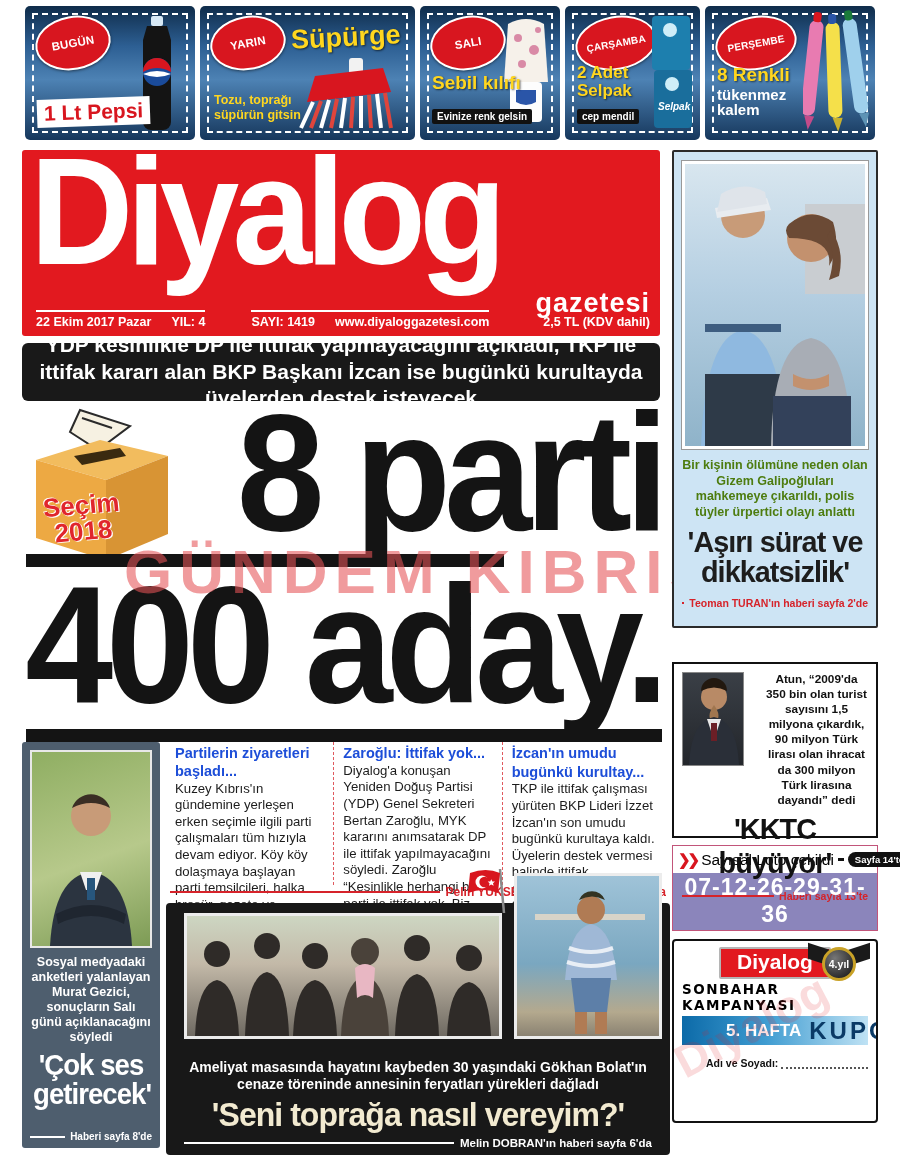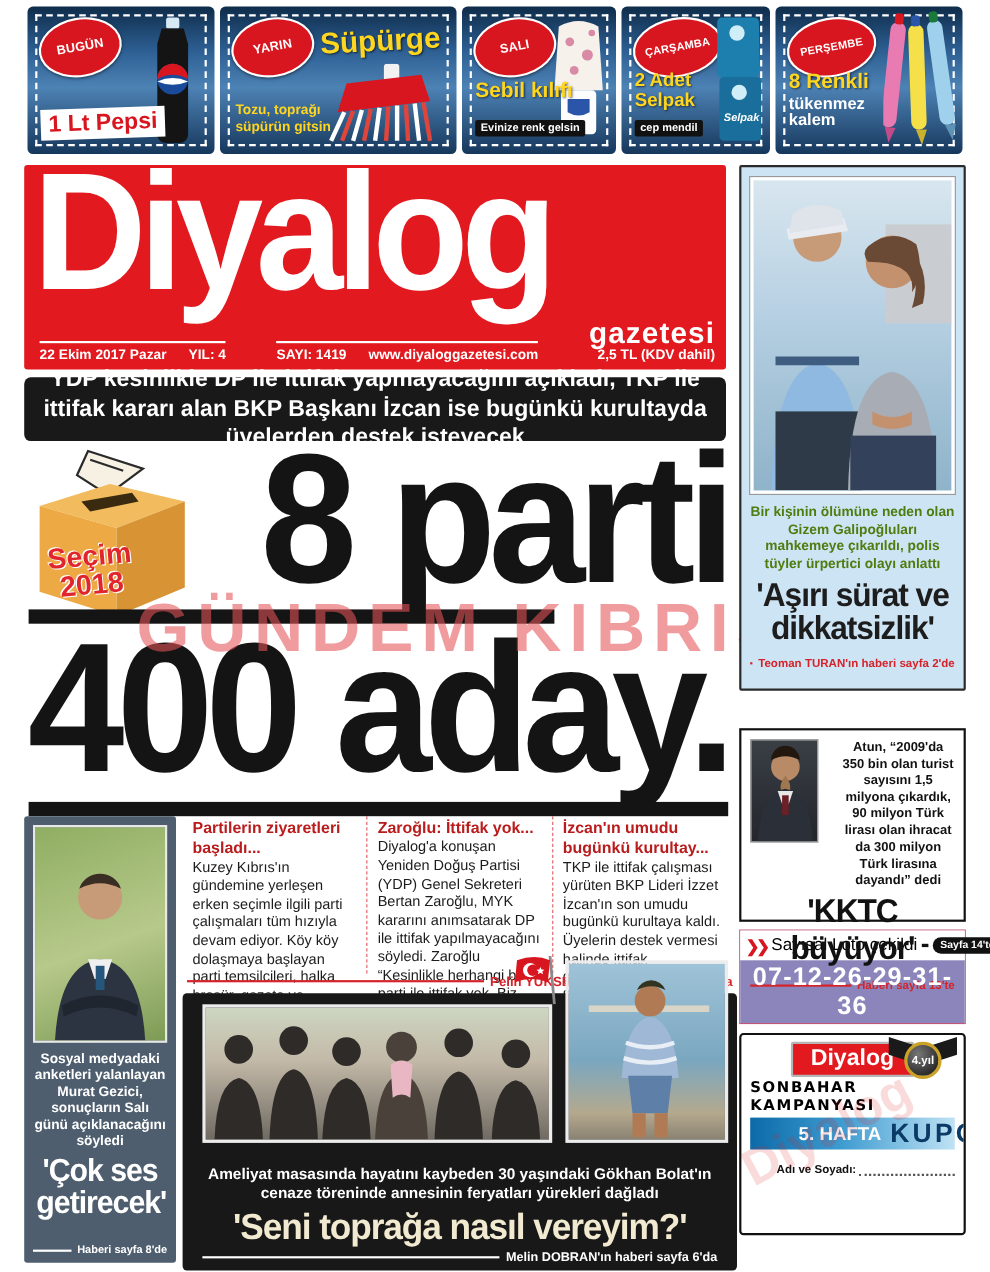--- a/index.html
+++ b/index.html
@@ -67,21 +67,21 @@
   .ls-photo { width:100%; height:198px; border:2px solid #e8e8e8; background:linear-gradient(160deg,#8fae62,#b7c98b 55%,#7d9b55); position:relative; overflow:hidden; }
   .ls-caption { margin-top:7px; font-size:12.5px; font-weight:bold; text-align:center; line-height:1.2; }
   .ls-headline { margin-top:6px; font-size:29px; font-weight:bold; text-align:center; line-height:1.0; letter-spacing:-1px; transform:scaleX(.95); }
   .ls-byline { margin-top:auto; display:flex; align-items:center; gap:5px; font-size:10px; font-weight:bold; }
   .ls-byline .line { flex:1; height:2px; background:#fff; }
 
   .center-stack { flex:1; display:flex; flex-direction:column; }
   .article-row { display:flex; height:143px; }
   .article-col { flex:1; padding:2px 9px; font-size:13.2px; line-height:1.26; color:#1c1c1c; }
   .article-col + .article-col { border-left:1px dashed #e0595e; }
-  .col-lead { color:#b91c1c; font-weight:bold; font-size:14.5px; }
+  .col-lead { color:#1d4ed8; font-weight:bold; font-size:14.5px; }
   .block-lead { display:block; }
   .byline-row { display:flex; align-items:center; gap:6px; height:18px; margin:0 4px; color:#d6232a; font-weight:bold; font-size:12px; }
   .byline-row .line { flex:1; height:2px; background:#d6232a; }
 
   .bottom-panel { position:relative; flex:1; margin-top:4px; background:#181818; border-radius:4px; padding:10px 12px 6px; color:#fff; }
   .bp-photo-left { width:318px; height:126px; margin-left:6px; border:3px solid #ececec;
     background:linear-gradient(180deg,#cdd6c2 0%,#c3b9a8 40%,#6f6a62 100%); position:relative; overflow:hidden; }
   .bp-photo-right { position:absolute; right:8px; top:-30px; width:148px; height:166px; border:3px solid #ececec;
     background:linear-gradient(180deg,#9fc3d8 0%,#7aa7c0 55%,#b4a98e 85%,#8a8272 100%); overflow:hidden; }
   .bp-flag { position:absolute; left:298px; top:-34px; }

